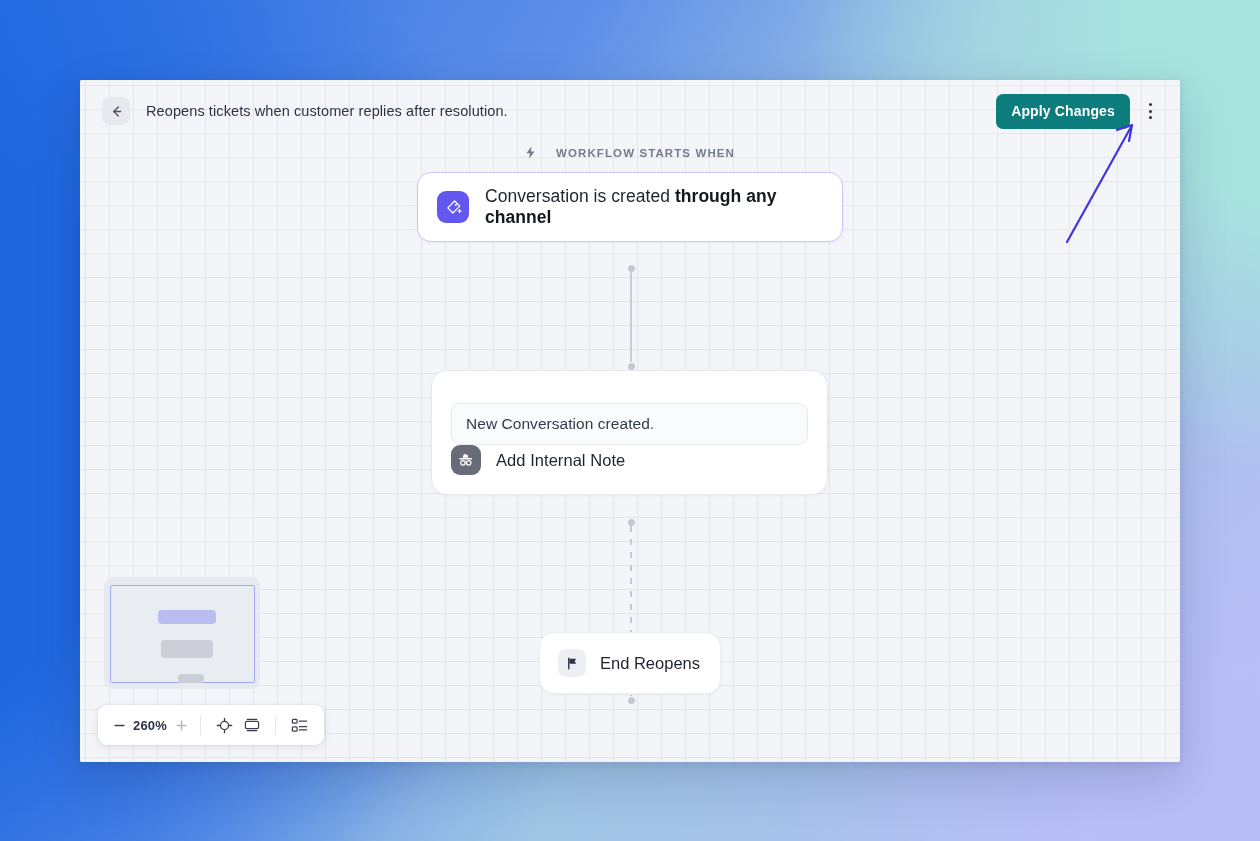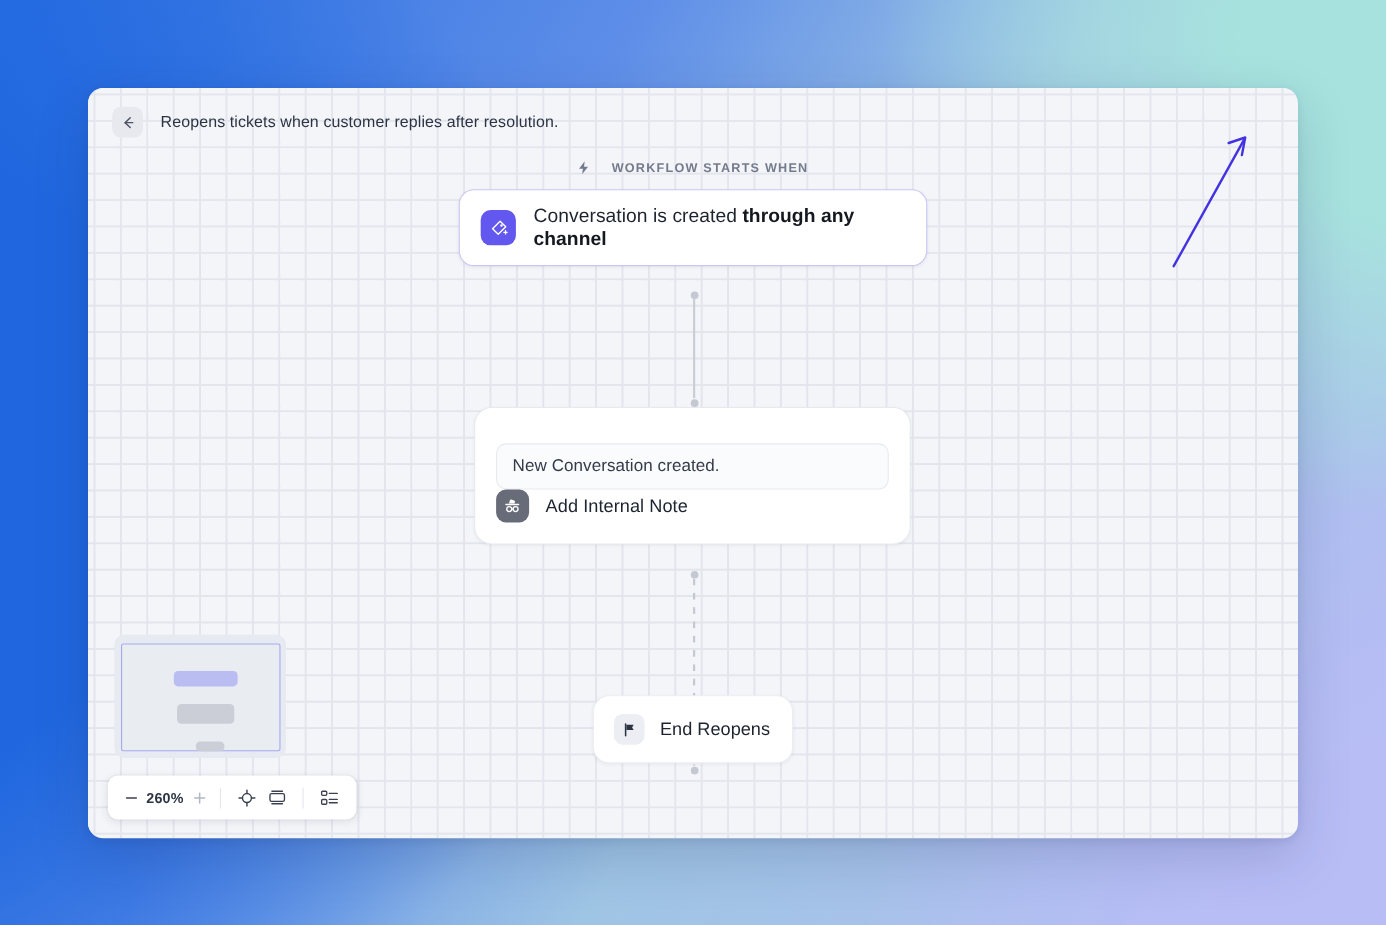--- a/index.html
+++ b/index.html
@@ -24,21 +24,21 @@
   }
 
   
   #app-window {
     position: absolute;
     left: 80px;
     top: 80px;
     width: 1100px;
     height: 682px;
     background: #f4f5f8;
-    border-radius: 14px;
+    border-radius: 2px;
     overflow: hidden;
     box-shadow: 0 18px 48px rgba(20,40,90,.18), 0 2px 8px rgba(20,40,90,.10);
     padding-left: 16px;
   }
 
   
   #canvas-grid {
     position: absolute;
     inset: 0;
     background-color: #f4f5f8;
@@ -344,20 +344,29 @@
 
       <div id="back-button">
         <svg width="15" height="15" viewBox="0 0 16 16" fill="none">
           <path d="M10 3.2 L5 8 L10 12.8" stroke="#4a5263" stroke-width="1.4" stroke-linecap="round" stroke-linejoin="round"></path>
           <path d="M5.2 8 H12.4" stroke="#4a5263" stroke-width="1.4" stroke-linecap="round"></path>
         </svg>
       </div>
 
       <div id="workflow-title">Reopens tickets when customer replies after resolution.</div>
 
+      <div id="topbar-right">
+        <button id="apply-changes-button">Apply Changes</button>
+
+        <div id="overflow-menu-button">
+          <i></i>
+          <i></i>
+          <i></i>
+        </div>
+      </div>
     </div>
 
     <div id="flow-canvas">
 
       <div id="workflow-starts-label">
         <svg id="bolt-icon" width="11" height="13" viewBox="0 0 11 14" fill="none">
           <path d="M6.6 0.6 L1.1 7.9 H4.9 L4.1 13.4 L9.9 6.0 H6.0 Z" fill="#737b8c"></path>
         </svg>
         <span>WORKFLOW STARTS WHEN</span>
       </div>

